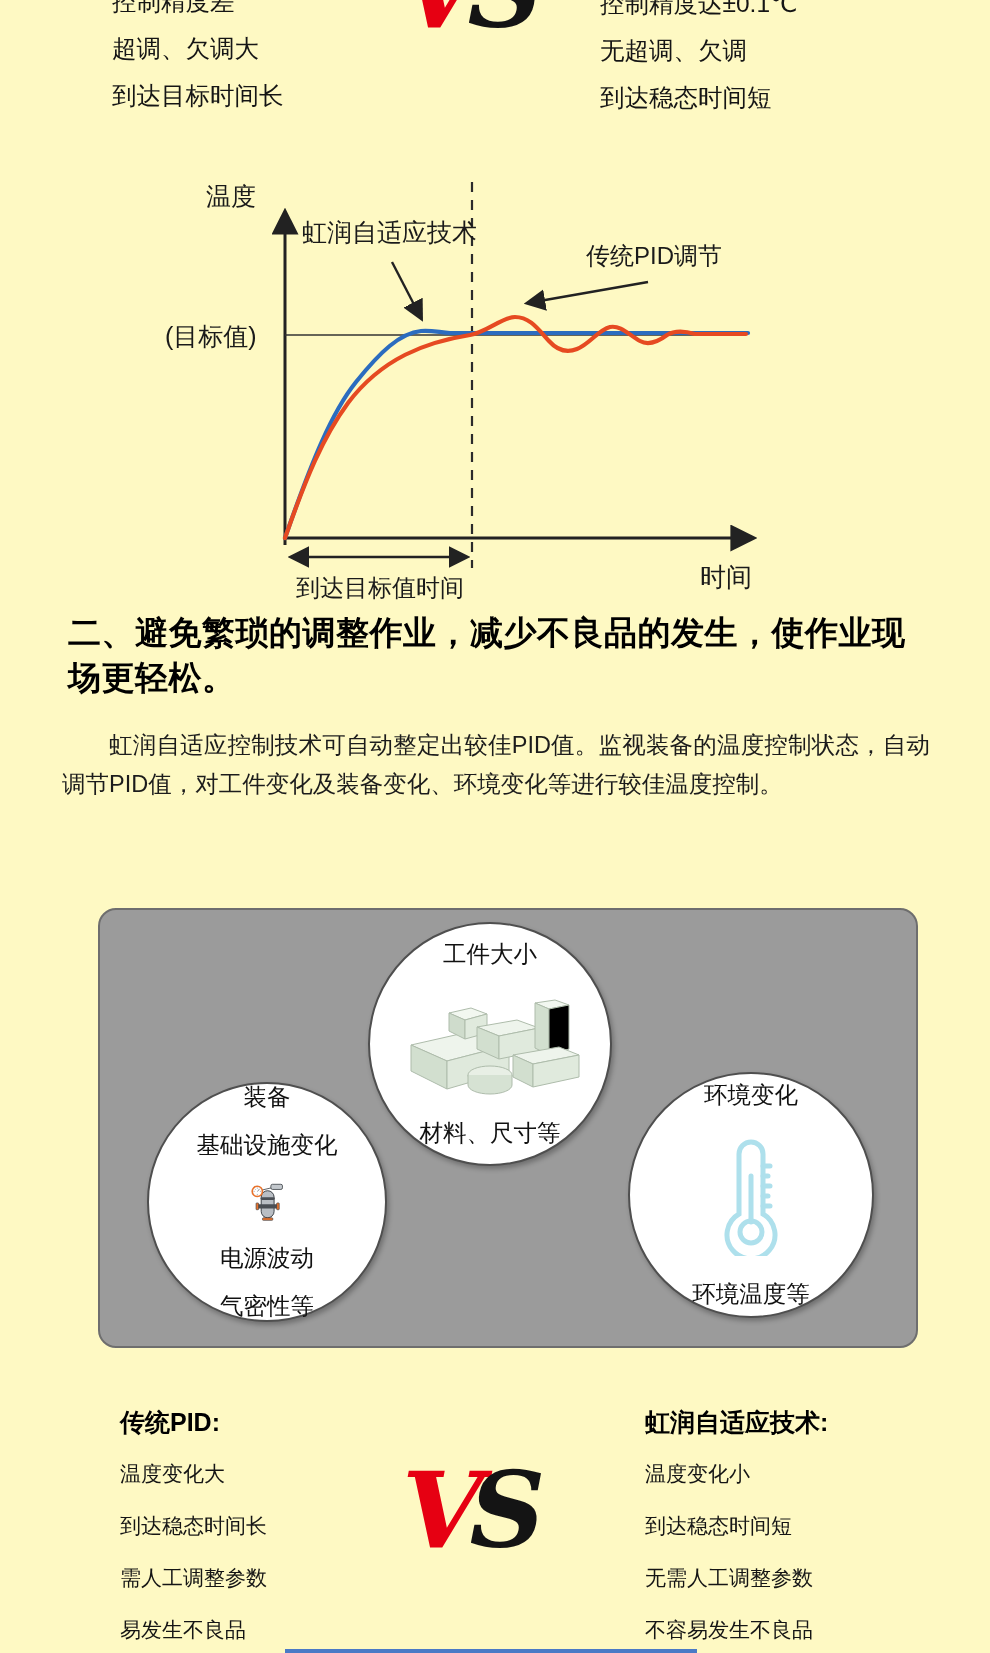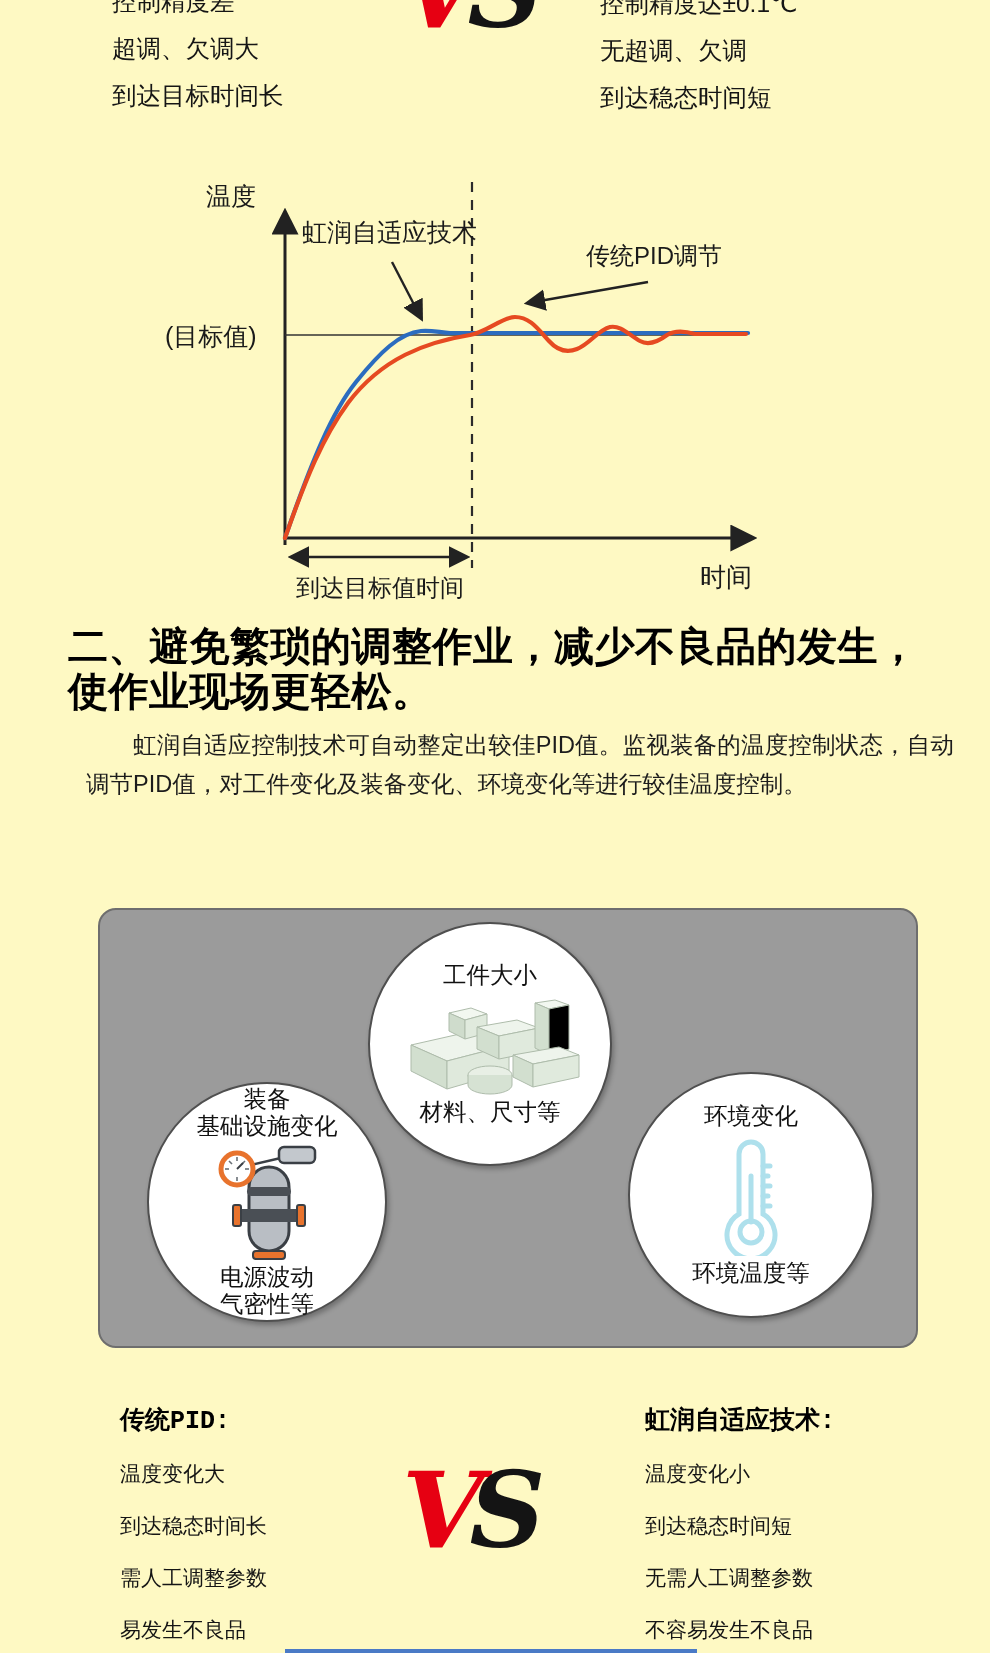--- a/index.html
+++ b/index.html
@@ -4,31 +4,31 @@
 <style>
   html,body{margin:0;padding:0;background:#ffffff;}
   #page{position:relative;width:990px;height:1653px;background:#fef9c3;overflow:hidden;
         font-family:"Liberation Sans","DejaVu Sans",sans-serif;color:#111;}
   .abs{position:absolute;}
   .cmp-line{font-size:24.5px;line-height:28px;height:28px;margin-bottom:19px;color:#151515;white-space:nowrap;}
   .vs{font-family:"DejaVu Serif","Liberation Serif",serif;font-style:italic;font-weight:700;white-space:nowrap;}
   .vs .v{color:#e60012;}
   .vs .s{color:#141414;margin-left:-14px;}
   .chart-label{font-size:24px;color:#1a1a1a;white-space:nowrap;}
-  #heading{left:68px;top:624px;width:862px;font-size:40px;line-height:45px;font-weight:bold;color:#000;letter-spacing:.5px;}
+  #heading{left:68px;top:610px;width:862px;font-size:33px;line-height:45px;font-weight:bold;color:#000;letter-spacing:.5px;}
   #paragraph{left:62px;top:726px;width:868px;font-size:23.5px;line-height:39px;color:#1c1c1c;
-             text-align:justify;text-indent:2em;margin-left:24px;}
+             text-align:justify;text-indent:2em;}
   #factor-box{left:98px;top:908px;width:820px;height:440px;background:#9b9b9b;
               border:2px solid #6e6e6e;border-radius:18px;box-sizing:border-box;}
   .circle{position:absolute;background:#ffffff;border:2px solid #4f4f4f;border-radius:50%;
           box-shadow:2px 3px 5px rgba(0,0,0,.28);display:flex;flex-direction:column;
-          align-items:center;justify-content:center;text-align:center;box-sizing:border-box;}
+          align-items:center;justify-content:center;text-align:center;box-sizing:border-box;gap:21px;}
   .circle .t{font-size:23.5px;line-height:27px;color:#111;}
   .circle .c{font-size:23.5px;line-height:27px;color:#111;}
-  .bcol .h{font-size:25px;font-weight:bold;line-height:28px;margin-bottom:24px;white-space:nowrap;color:#000;font-family:Liberation Mono, monospace;}
+  .bcol .h{font-size:25px;font-weight:bold;line-height:28px;margin-bottom:24px;white-space:nowrap;color:#000;}
   .bcol .l{font-size:21px;line-height:28px;margin-bottom:24px;white-space:nowrap;color:#151515;}
   #bottom-strip{background:#4a7ac6;}
   svg{display:block;}
 </style>
 </head>
 <body>
 
 <div id="page">
 
   <div class="abs" style="left:112px;top:-12px;">

